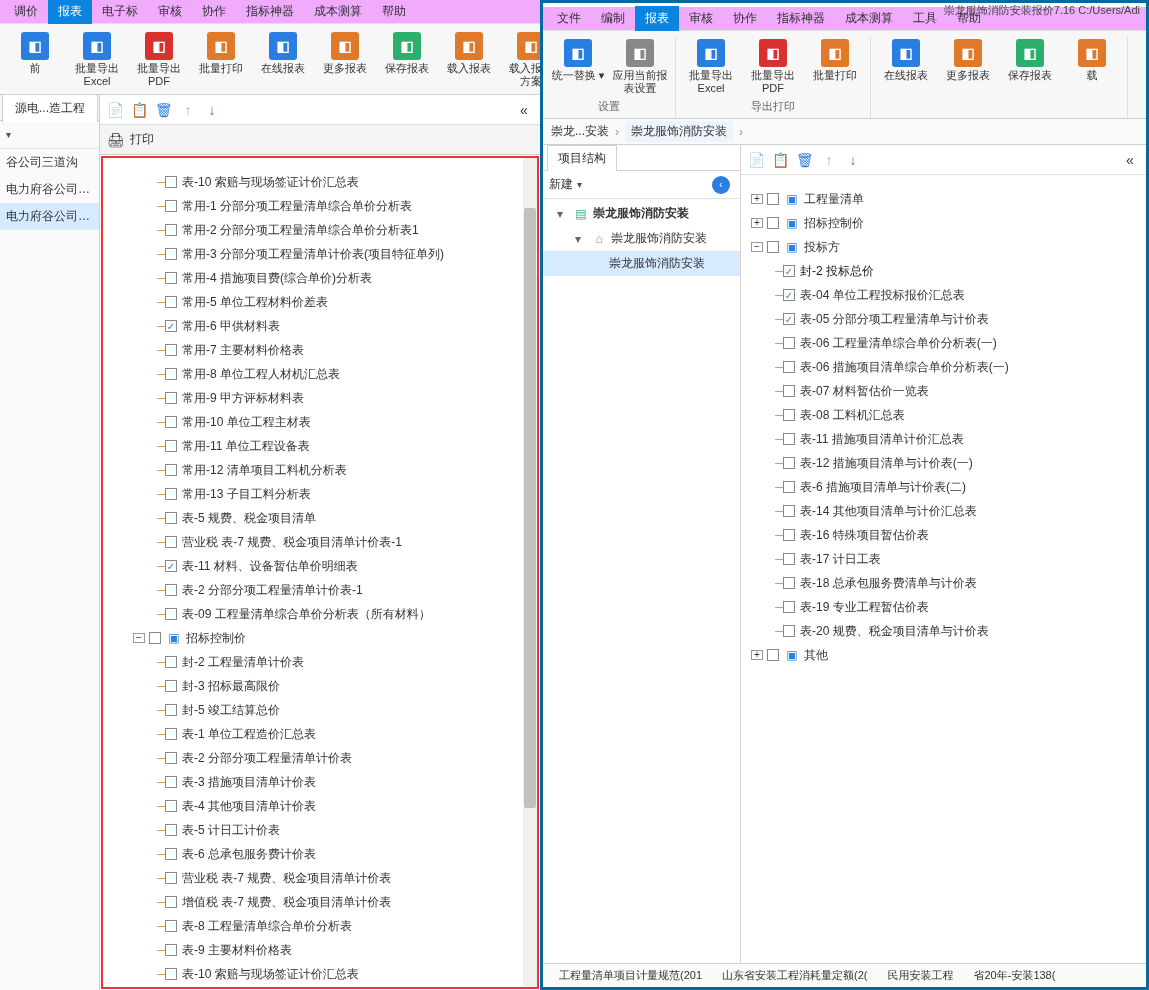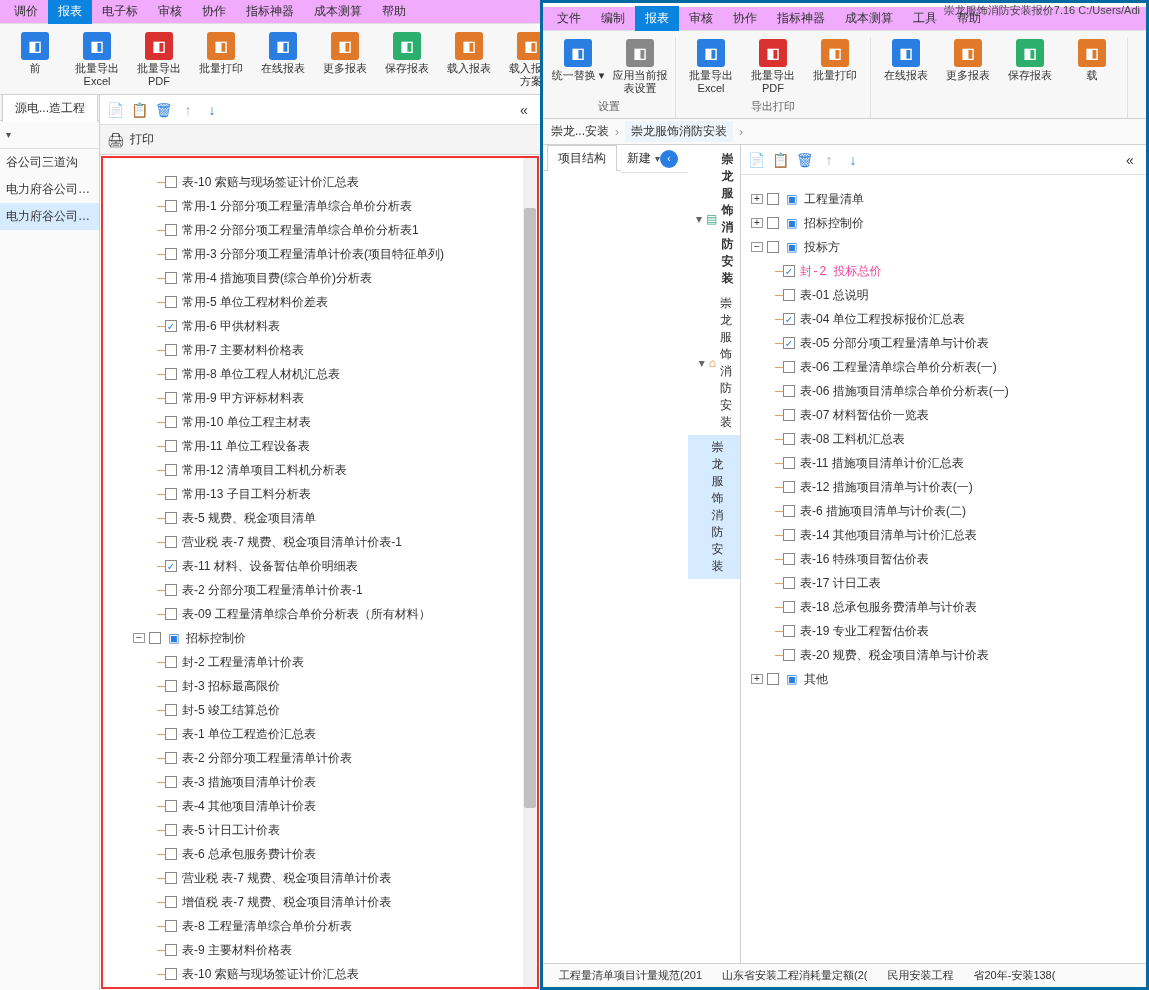--- a/index.html
+++ b/index.html
@@ -45,34 +45,34 @@
 .tree-pane.hilite { border: 2px solid #e33; margin: 1px; }
 .tree { padding: 12px 0; }
 .trow { display: flex; align-items: center; height: 24px; padding-left: 4px; font-size: 12px; white-space: nowrap; }
 .indent { display: inline-block; }
 .exp { width: 12px; text-align: center; color: #333; border: 1px solid #999; height: 10px; line-height: 8px; font-size: 10px; margin-right: 4px; cursor: pointer; }
 .conn { display:inline-block; width:14px; height:24px; position:relative; }
 .conn::before { content:""; position:absolute; left:6px; top:12px; width:8px; border-top:1px solid #e0a060; }
 .chk { width: 12px; height: 12px; border: 1px solid #888; margin-right: 5px; display: flex; align-items: center; justify-content: center; font-size: 10px; color: #2a7de1; cursor: pointer; background:#fff; }
 .ficon { width: 16px; height: 14px; margin-right: 4px; display:inline-flex; align-items:center; justify-content:center; font-size:12px; } .f-doc { color: #2a7de1; } .f-home { color: #e07a2a; } .f-build { color: #4a8; }
 .lbl { }
-.lbl.link { color: #ec4899; font-family: Liberation Mono, monospace; }
+.lbl.link { color: #0f172a; }
 .scrollbar { position: absolute; right: 0; top: 0; width: 14px; height: 100%; background: #f0f0f0; }
 .thumb { position: absolute; right: 1px; width: 12px; background: #c0c0c0; border-radius: 2px; }
 .struct-tabs { height: 26px; display: flex; align-items: center; border-bottom: 1px solid #d0d0d0; padding: 0 4px; }
 .struct-tab { padding: 4px 10px; border: 1px solid #d0d0d0; background: #fff; border-bottom: none; }
 .struct-body { flex: 1; overflow: auto; padding: 2px 0; }
 .srow { display: flex; align-items: center; padding: 4px 8px; font-size: 12px; cursor: pointer; }
 .srow.sel { background: #d6ebff; }
 .srow .exp2 { width: 12px; color: #666; margin-right: 4px; }
 .status { height: 24px; border-top: 1px solid #d0d0d0; display: flex; align-items: center; background: #fafafa; font-size: 11px; padding: 0 6px; overflow:hidden; }
 .status-cell { padding: 0 10px; white-space: nowrap; overflow: hidden; text-overflow: ellipsis; max-width: 180px; }
 .print-strip { display: flex; align-items: center; background: #f4f4f4; height: 30px; padding: 0 8px; gap: 6px; border-bottom: 1px solid #d0d0d0; }
 .split-right { display: flex; flex: 1; overflow: hidden; }
-.right-left { width: 198px; border-right: 1px solid #d0d0d0; display: flex; flex-direction: row; }
+.right-left { width: 198px; border-right: 1px solid #d0d0d0; display: flex; flex-direction: column; }
 .right-right { flex: 1; display: flex; flex-direction: column; }
 .collapse-toggle { width:18px; height:18px; border-radius:50%; background:#2a7de1; color:#fff; display:flex; align-items:center; justify-content:center; font-size:10px; margin-left:auto; margin-right:4px; }
 .win-title-right { position:absolute; top:0; right:6px; font-size:11px; color:#444; white-space:nowrap; }
 </style>
 </head>
 <body>
 
 <div class="window win-left">
   <div class="menu" id="menu-left">
       <div class="menu-item">调价</div>
@@ -526,26 +526,20 @@
             </div>
             <div class="trow">
               <span class="indent" style="width: 24px;"></span>
               <span class="conn"></span>
               <span class="chk">✓</span>
               <span class="lbl link">封-2 投标总价</span>
             </div>
             <div class="trow">
               <span class="indent" style="width: 24px;"></span>
               <span class="conn"></span>
-              <span class="chk"></span>
-              <span class="lbl">表-01 总说明</span>
-            </div>
-            <div class="trow">
-              <span class="indent" style="width: 24px;"></span>
-              <span class="conn"></span>
               <span class="chk">✓</span>
               <span class="lbl">表-04 单位工程投标报价汇总表</span>
             </div>
             <div class="trow">
               <span class="indent" style="width: 24px;"></span>
               <span class="conn"></span>
               <span class="chk">✓</span>
               <span class="lbl">表-05 分部分项工程量清单与计价表</span>
             </div>
             <div class="trow">

